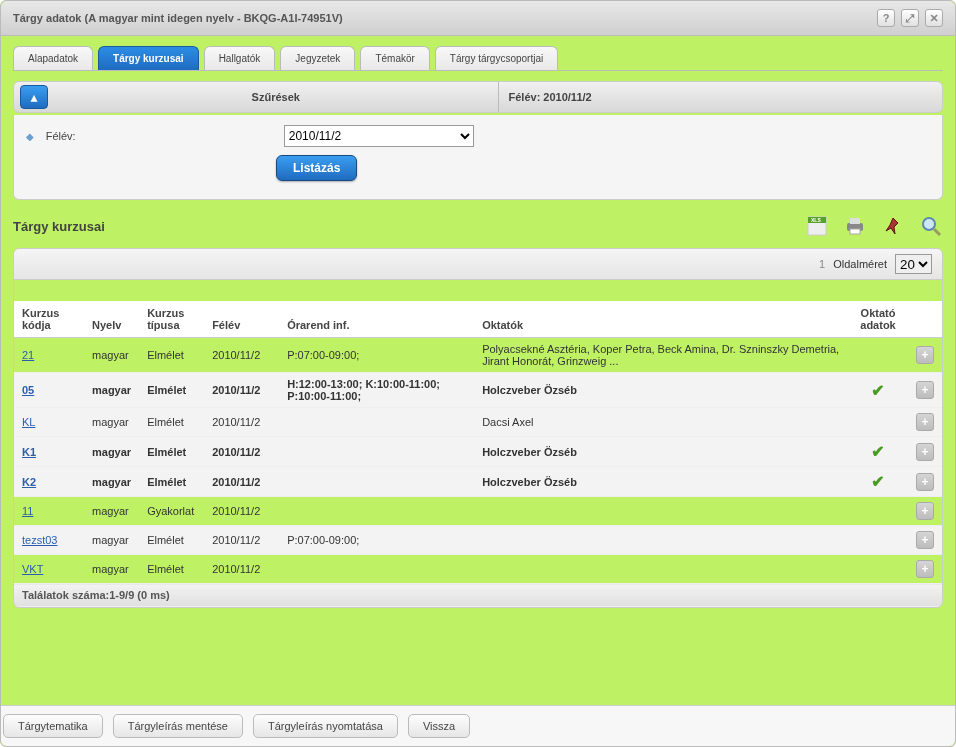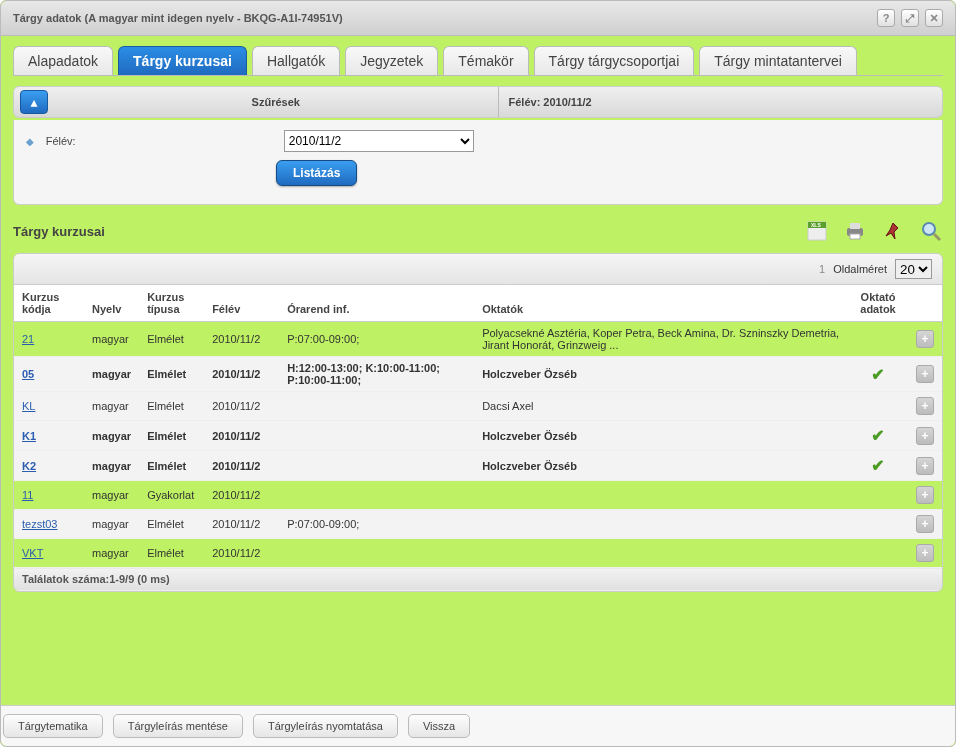--- a/index.html
+++ b/index.html
@@ -3,21 +3,21 @@
 <meta charset="utf-8">
 <style>
 * { box-sizing: border-box; margin: 0; padding: 0; }
 body { font-family: Verdana, Arial, sans-serif; font-size: 11px; background: #fff; color: #333; }
 .window { width: 956px; height: 747px; border: 1px solid #bbb; border-radius: 6px; background: #bef264; position: relative; display: flex; flex-direction: column; }
 .titlebar { background: linear-gradient(#e8e8e8,#cfcfcf); border-bottom:1px solid #bbb; border-radius:6px 6px 0 0; padding:8px 12px; display:flex; align-items:center; justify-content:space-between; font-weight:bold; color:#555; }
 .titlebar-actions { display:flex; gap:6px; align-items:center; }
 .tb-btn { width:18px; height:18px; border:1px solid #aaa; border-radius:3px; background:linear-gradient(#fff,#e0e0e0); color:#888; font-size:11px; display:flex; align-items:center; justify-content:center; cursor:pointer; font-weight:bold; }
 .content { padding:10px 12px; flex:1; overflow:auto; }
 .tabs { display:flex; gap:5px; border-bottom:1px solid #bbb; padding-bottom:0; margin-bottom:10px; }
-.tab { padding:6px 14px; border:1px solid #bbb; border-bottom:none; border-radius:6px 6px 0 0; background:linear-gradient(#f8f8f8,#e8e8e8); color:#444; cursor:pointer; font-size:14px; }
+.tab { padding:6px 14px; border:1px solid #bbb; border-bottom:none; border-radius:6px 6px 0 0; background:linear-gradient(#f8f8f8,#e8e8e8); color:#444; cursor:pointer; font-size:10px; }
 .tab.active { background:linear-gradient(#2b8de5,#1f6bc0); color:#fff; border-color:#1a5a9e; font-weight:bold; }
 
 .filterbar { border:1px solid #ccc; border-radius:6px; background:linear-gradient(#f0f0f0,#d8d8d8); display:flex; align-items:center; height:32px; overflow:hidden; margin-bottom:2px; }
 .toggle-btn { width:28px; height:24px; margin:4px 6px; background:linear-gradient(#3a9ef0,#1f6bc0); border:1px solid #185a9e; border-radius:4px; display:flex; align-items:center; justify-content:center; color:#fff; font-size:14px; cursor:pointer; }
 .filterbar .half { flex:1; text-align:left; font-weight:bold; color:#444; padding:0 10px; }
 .filterbar .sep { width:1px; height:100%; background:#bbb; }
 
 .filterbox { border:1px solid #ccc; border-top:none; border-radius:0 0 6px 6px; background:#f5f5f5; padding:10px 12px; margin-bottom:14px; }
 .filterrow { display:flex; align-items:center; gap:8px; margin-bottom:8px; }
 .filterrow label { color:#444; }
@@ -27,21 +27,21 @@
 .filterrow-select { display:flex; align-items:center; }
 
 .section-title { font-size:13px; font-weight:bold; color:#444; margin: 4px 0 10px 0; display:flex; align-items:center; justify-content:space-between; }
 .toolbar-icons { display:flex; gap:14px; align-items:center; }
 .icon-box { width:24px; height:24px; cursor:pointer; display:flex; align-items:center; justify-content:center; }
 
 .grid-wrap { border:1px solid #ccc; border-radius:6px; overflow:hidden; }
 .pager { background:linear-gradient(#f5f5f5,#e5e5e5); border-bottom:1px solid #ccc; padding:5px 10px; display:flex; justify-content:flex-end; align-items:center; gap:8px; font-size:11px; }
 .pager .pg { color:#888; }
 .pager select { height:20px; border:1px solid #999; }
-table.grid { width:100%; border-collapse:collapse; font-size:11px; }
+table.grid { width:100%; border-collapse:collapse; font-size:11px;margin-top:21px; }
 table.grid th { text-align:left; padding:6px 8px; color:#444; border-bottom:1px solid #ccc; background:#fff; vertical-align:bottom; font-weight:bold; }
 table.grid th.center { text-align:center; }
 table.grid td { padding:5px 8px; border-bottom:1px solid #eee; vertical-align:middle; }
 table.grid tr.bold td { font-weight:bold; }
 table.grid tr.alt td { background:#f3f3f3; }
 .link { color:#2a5db0; text-decoration:underline; cursor:pointer; }
 .tick { color:#4a9b23; font-size:16px; text-align:center; }
 .plus-btn { width:18px; height:18px; background:linear-gradient(#d5d5d5,#bcbcbc); border:1px solid #aaa; border-radius:3px; color:#fff; font-weight:bold; font-size:12px; display:inline-flex; align-items:center; justify-content:center; cursor:pointer; }
 .footer-row td { background:linear-gradient(#f2f2f2,#e0e0e0); font-weight:bold; color:#555; border-top:1px solid #ccc; padding:7px 10px; }
 
@@ -64,21 +64,20 @@
 
   <div class="content">
 
     <div class="tabs" id="tabbar">
         <div class="tab">Alapadatok</div>
         <div class="tab active">Tárgy kurzusai</div>
         <div class="tab">Hallgatók</div>
         <div class="tab">Jegyzetek</div>
         <div class="tab">Témakör</div>
         <div class="tab">Tárgy tárgycsoportjai</div>
-        <div class="tab">Tárgy mintatantervei</div>
       </div>
 
     <div class="filterbar">
       <div class="toggle-btn">▴</div>
       <div class="half" style="text-align:center;">Szűrések</div>
       <div class="sep"></div>
       <div class="half">Félév: 2010/11/2</div>
     </div>
 
     <div class="filterbox">

